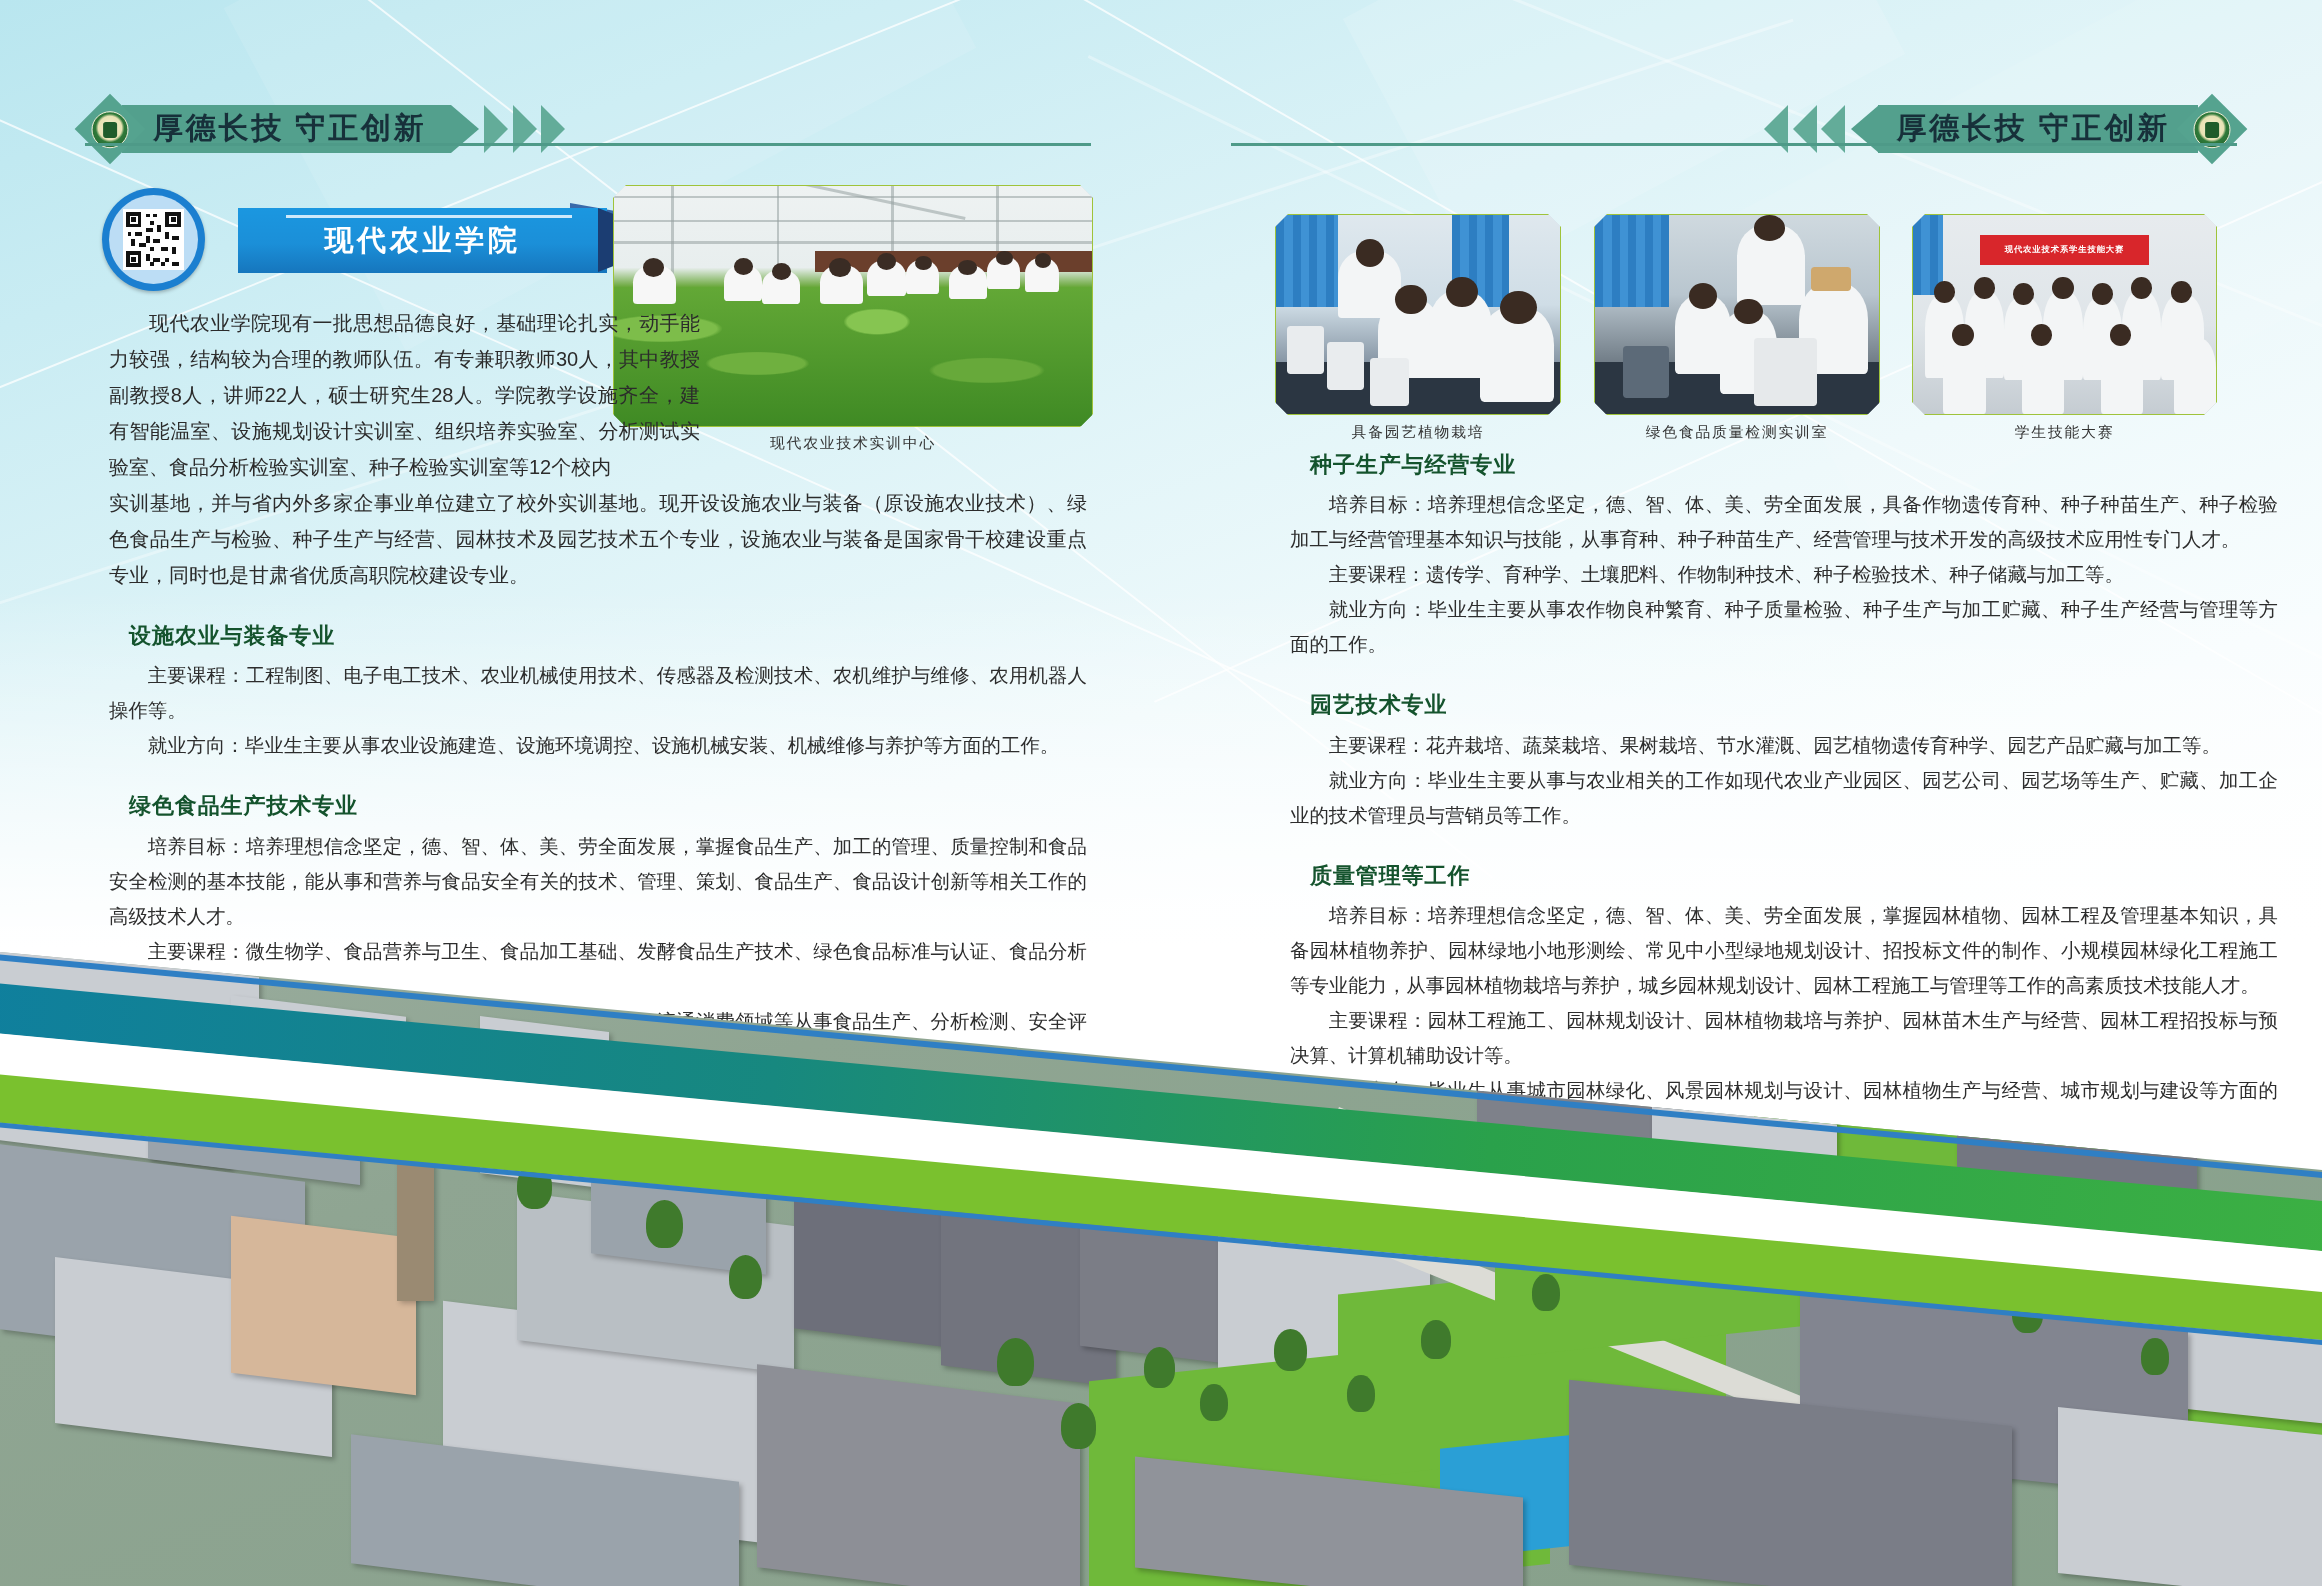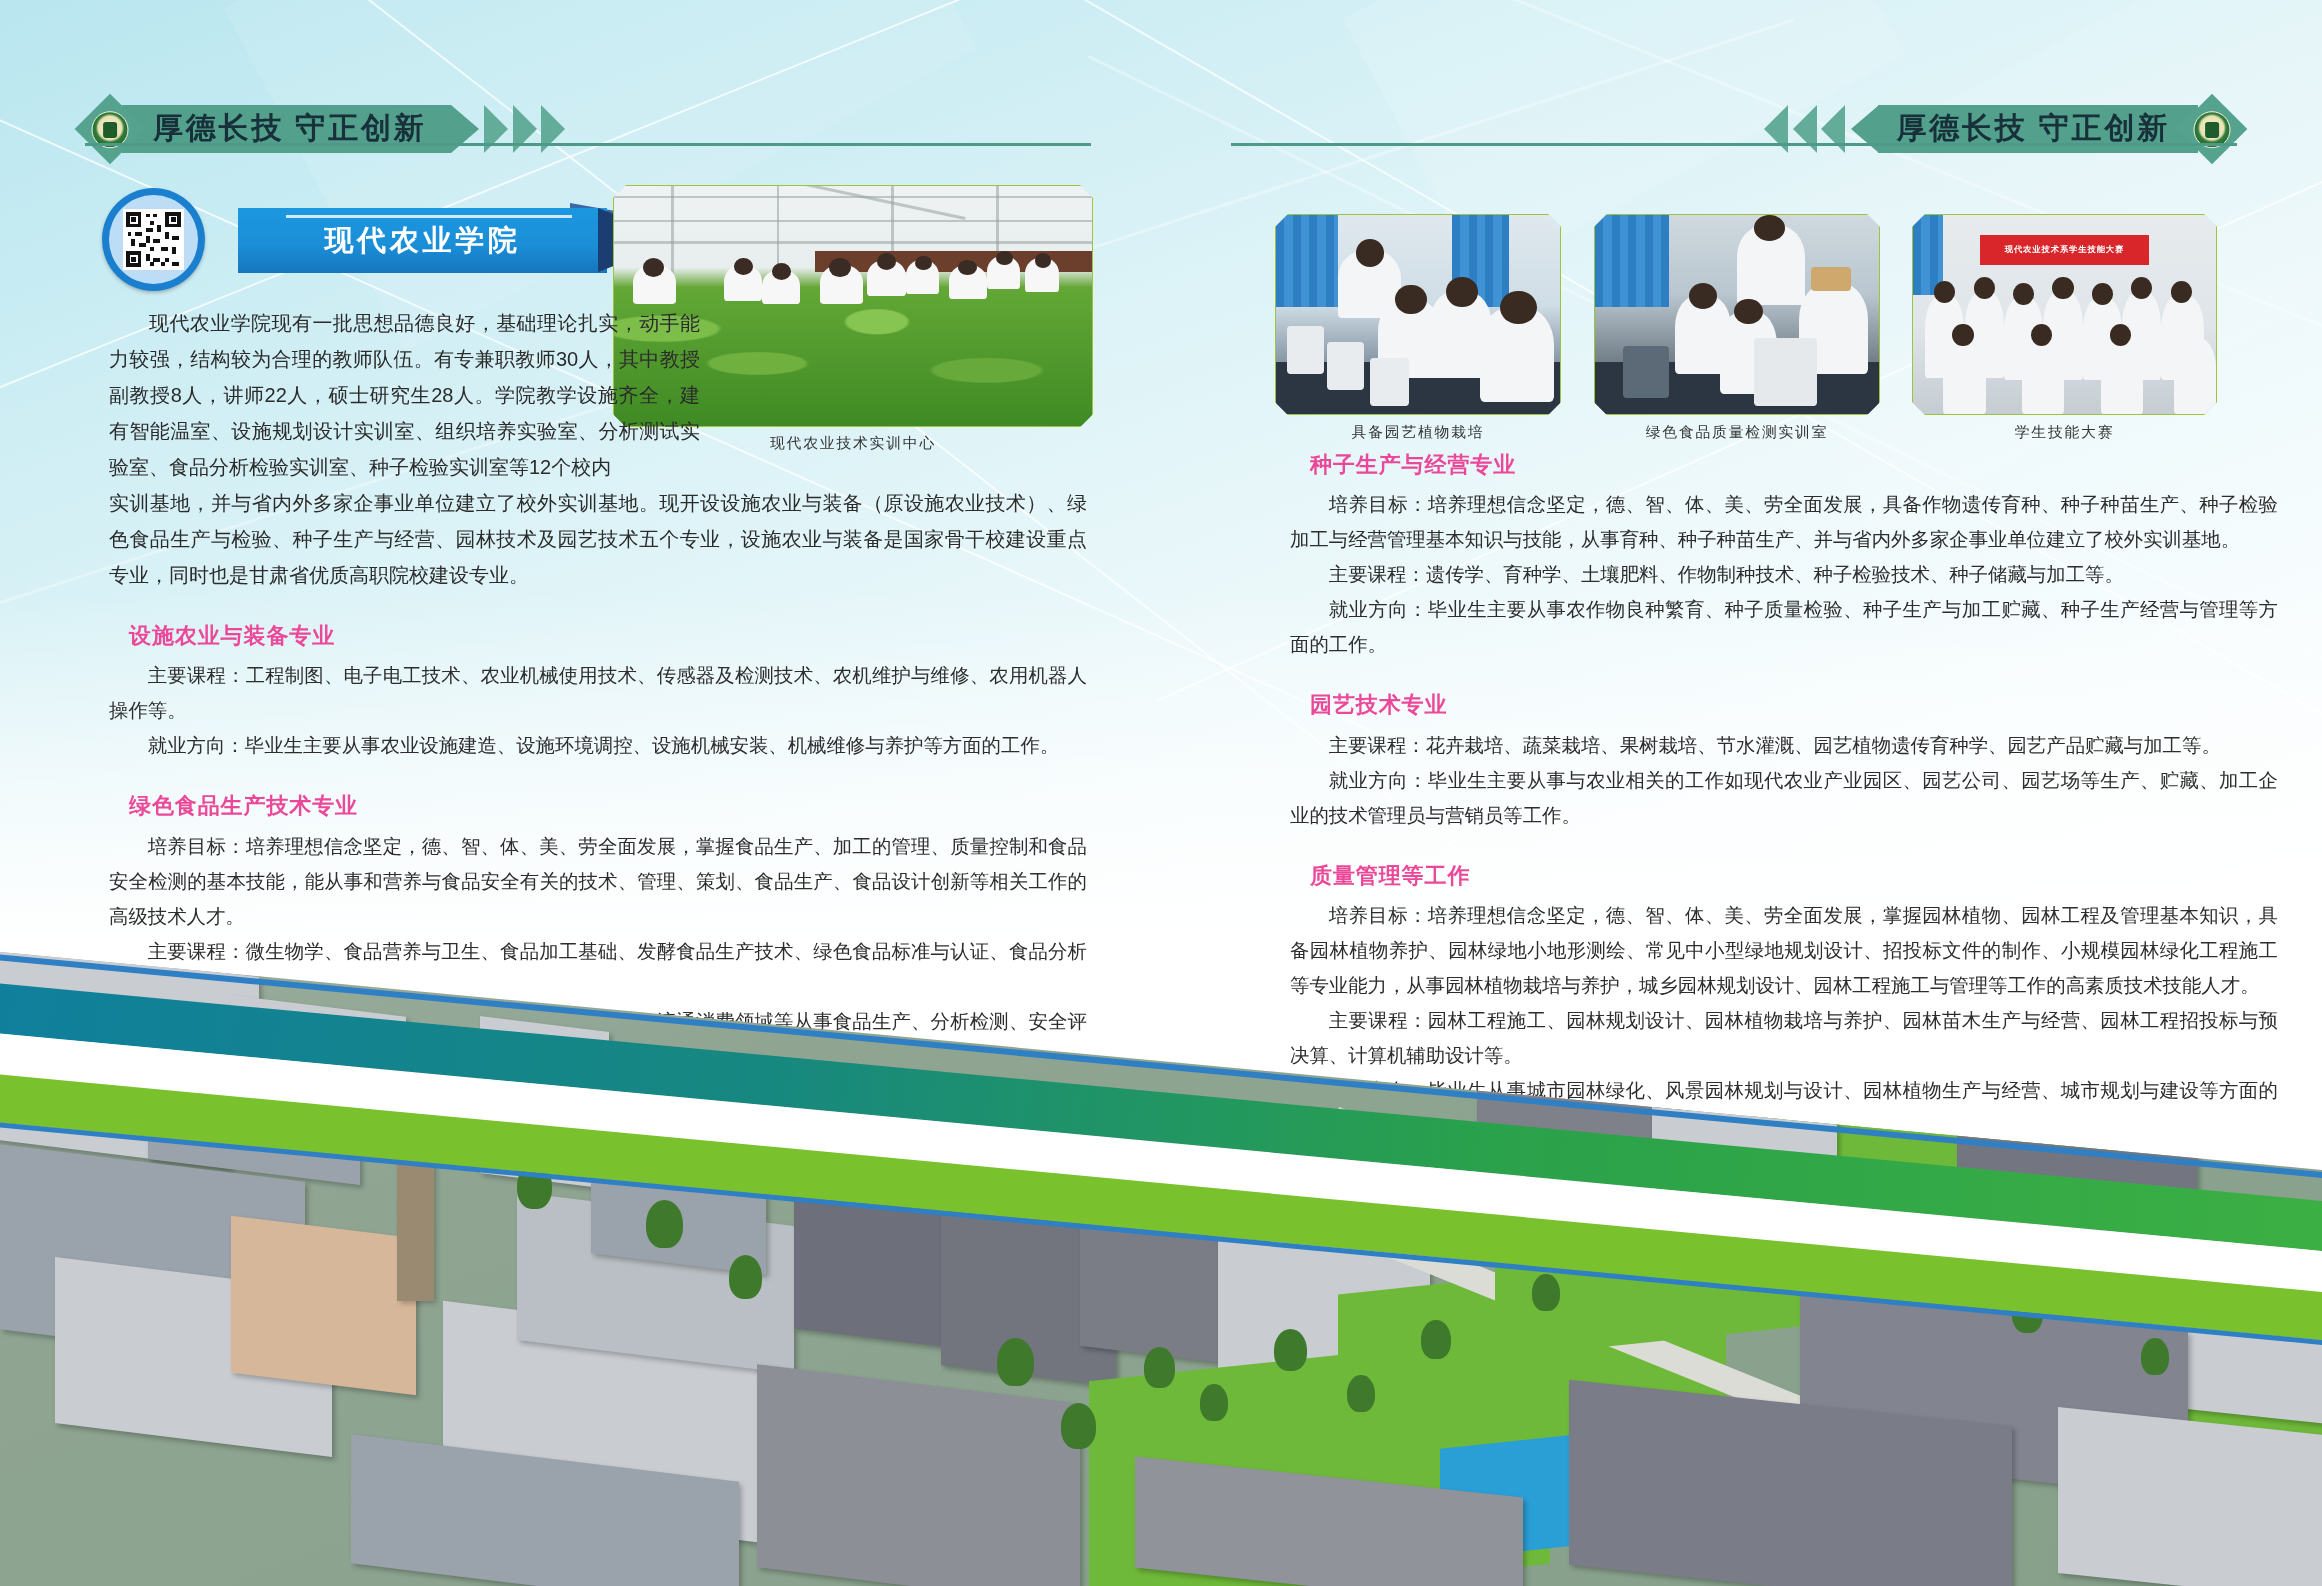--- a/index.html
+++ b/index.html
@@ -99,21 +99,21 @@
   #col-right { left:1290px; top:450px; width:988px; }
 
   .intro {
     font-size:20px; line-height:36px; color:#2b2b2b; text-align:justify;
     text-indent:2em;
   }
   .intro.narrow { width:591px; }
   .intro.wide   { width:978px; }
 
   .major-title{
-    color:#ec4899; font-size:22px; font-weight:bold; letter-spacing:0.9px;
+    color:#14532d; font-size:22px; font-weight:bold; letter-spacing:0.9px;
     margin:28px 0 7.4px 20px;
   }
   .para{
     font-size:19.4px; line-height:35px; color:#2d2d2d; text-align:justify;
     text-indent:2em;
   }
   .lbl{ font-weight:normal; }
 
   
   .photo{
@@ -401,21 +401,21 @@
     <p class="para">
       <span class="lbl">就业方向：</span><span>毕业生可在食品加工企业、食品安全管理机构、流通消费领域等从事食品生产、分析检测、安全评价、质量管理等工作。</span>
     </p>
   </div>
 </div>
 
 <div class="col" id="col-right">
   <div>
     <div class="major-title" style="margin-top:0;">种子生产与经营专业</div>
     <p class="para">
-      <span class="lbl">培养目标：</span><span>培养理想信念坚定，德、智、体、美、劳全面发展，具备作物遗传育种、种子种苗生产、种子检验加工与经营管理基本知识与技能，从事育种、种子种苗生产、并与省内外多家企事业单位建立了校外实训基地。</span>
+      <span class="lbl">培养目标：</span><span>培养理想信念坚定，德、智、体、美、劳全面发展，具备作物遗传育种、种子种苗生产、种子检验加工与经营管理基本知识与技能，从事育种、种子种苗生产、经营管理与技术开发的高级技术应用性专门人才。</span>
     </p>
     <p class="para">
       <span class="lbl">主要课程：</span><span>遗传学、育种学、土壤肥料、作物制种技术、种子检验技术、种子储藏与加工等。</span>
     </p>
     <p class="para">
       <span class="lbl">就业方向：</span><span>毕业生主要从事农作物良种繁育、种子质量检验、种子生产与加工贮藏、种子生产经营与管理等方面的工作。</span>
     </p>
   </div>
 
   <div>

